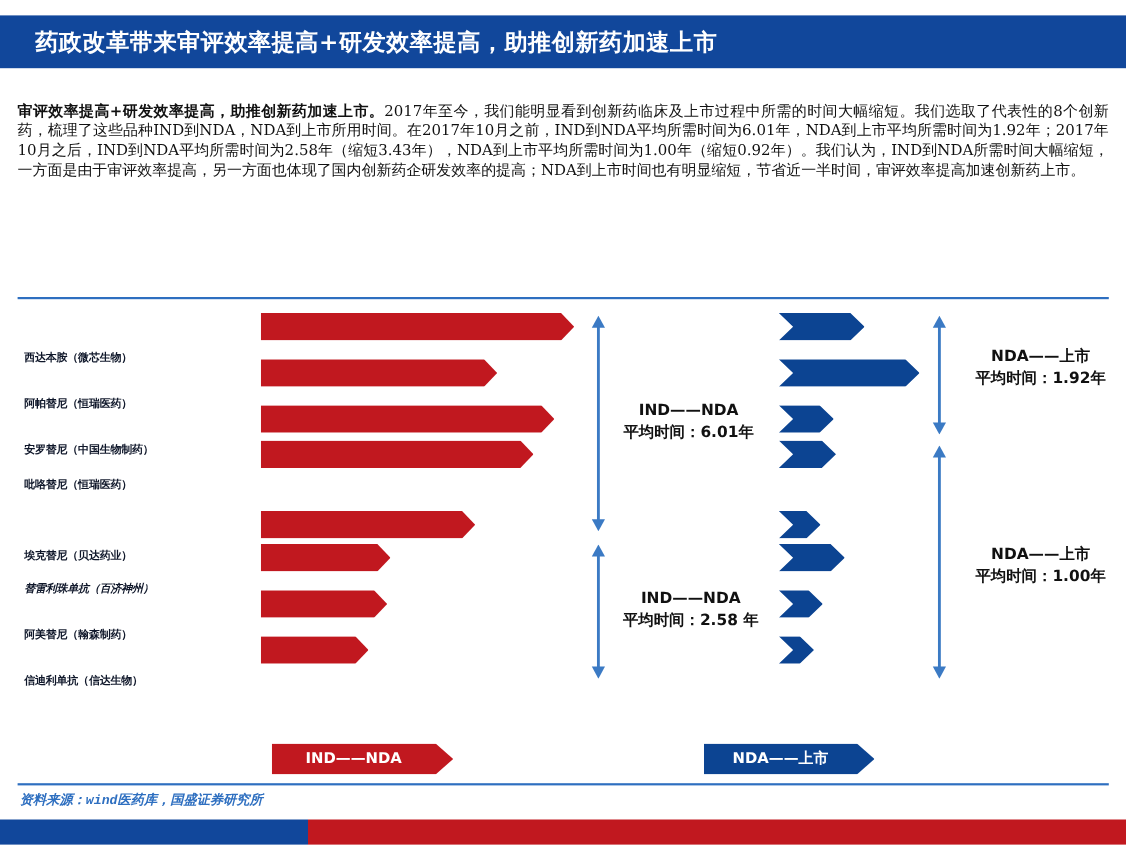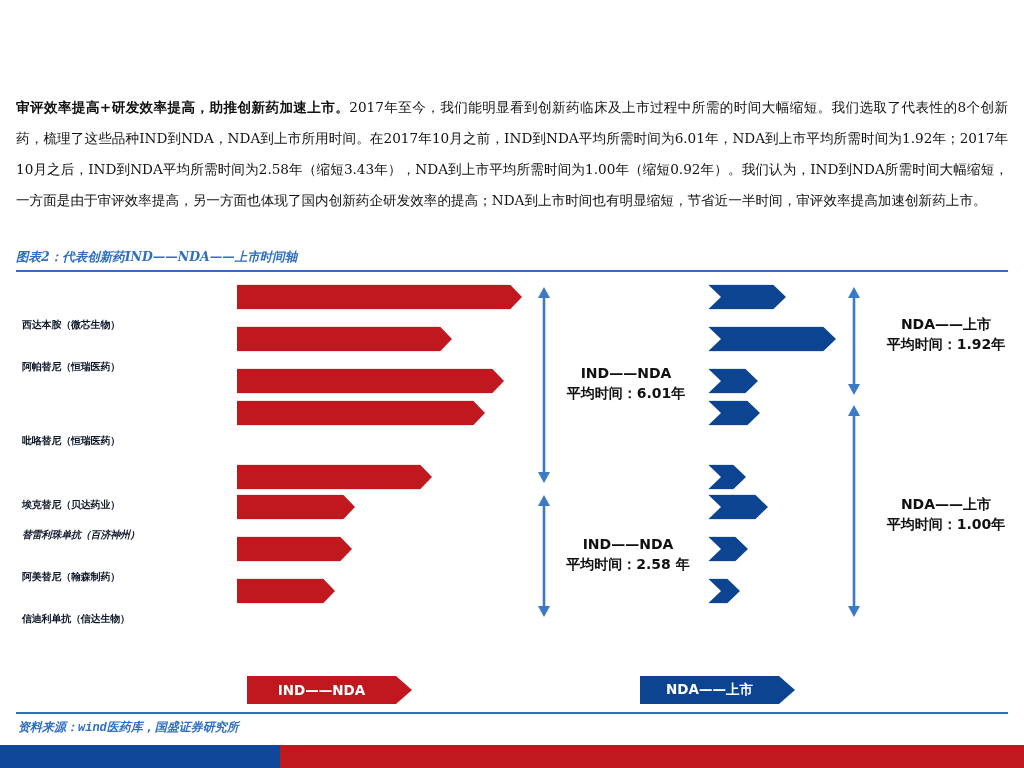--- a/index.html
+++ b/index.html
@@ -21,21 +21,21 @@
   .title-bar .title-text{
     position:absolute;left:32px;top:50%;transform:translateY(-50%);
     color:#ffffff;font-size:21px;font-weight:bold;letter-spacing:.5px;
     font-family:"DejaVu Serif","Liberation Serif",serif;
     white-space:nowrap;
   }
 
   
   .body-copy{
     position:absolute;left:16px;top:92px;width:992px;
-    font-size:13.6px;line-height:31px;color:#111;
+    font-size:13.6px;line-height:18px;color:#111;
     text-align:justify;
     font-family:"DejaVu Serif","Liberation Serif",serif;
   }
   .body-copy b{font-weight:bold;}
 
   
   .exhibit-caption{
     position:absolute;left:16px;top:249px;
     font-size:12.5px;font-style:italic;font-weight:bold;color:#2e6fc0;
     font-family:"DejaVu Serif","Liberation Serif",serif;
@@ -116,40 +116,43 @@
 
   
   .footer-blue{position:absolute;left:0;top:745px;width:280px;height:23px;background:#11479b;}
   .footer-red{position:absolute;left:280px;top:745px;width:744px;height:23px;background:#c1181f;}
 </style>
 </head>
 <body>
 
 <div class="slide">
 
+  <div class="title-bar">
+    <div class="title-text">药政改革带来审评效率提高+研发效率提高，助推创新药加速上市</div>
+  </div>
 
   <div class="body-copy"><b>审评效率提高+研发效率提高，助推创新药加速上市。</b><span>2017年至今，我们能明显看到创新药临床及上市过程中所需的时间大幅缩短。我们选取了代表性的8个创新药，梳理了这些品种IND到NDA，NDA到上市所用时间。在2017年10月之前，IND到NDA平均所需时间为6.01年，NDA到上市平均所需时间为1.92年；2017年10月之后，IND到NDA平均所需时间为2.58年（缩短3.43年），NDA到上市平均所需时间为1.00年（缩短0.92年）。我们认为，IND到NDA所需时间大幅缩短，一方面是由于审评效率提高，另一方面也体现了国内创新药企研发效率的提高；NDA到上市时间也有明显缩短，节省近一半时间，审评效率提高加速创新药上市。</span></div>
 
-  <div class="exhibit-caption">图表2：代表创新药IND——NDA——上市时间轴</div>
   <div class="caption-rule"></div>
 
   <div class="chart">
 
     <div id="rows-host">
         <div class="row" style="top: 0px;">
           <div class="row-label">西达本胺（微芯生物）</div>
           <div class="red-arrow" style="width: 285px; background: rgb(193, 24, 31);"></div>
           <div class="blue-arrow" style="width: 78px; background: rgb(12, 68, 146);"></div>
         </div>
         <div class="row" style="top: 42px;">
           <div class="row-label">阿帕替尼（恒瑞医药）</div>
           <div class="red-arrow" style="width: 215px; background: rgb(193, 24, 31);"></div>
           <div class="blue-arrow" style="width: 128px; background: rgb(12, 68, 146);"></div>
         </div>
         <div class="row" style="top: 84px;">
+          <div class="row-label">安罗替尼（中国生物制药）</div>
           <div class="red-arrow" style="width: 267px; background: rgb(193, 24, 31);"></div>
           <div class="blue-arrow" style="width: 50px; background: rgb(12, 68, 146);"></div>
         </div>
         <div class="row" style="top: 116px;">
           <div class="row-label">吡咯替尼（恒瑞医药）</div>
           <div class="red-arrow" style="width: 248px; background: rgb(193, 24, 31);"></div>
           <div class="blue-arrow" style="width: 52px; background: rgb(12, 68, 146);"></div>
         </div>
         <div class="row" style="top: 180px;">
           <div class="row-label">埃克替尼（贝达药业）</div>

